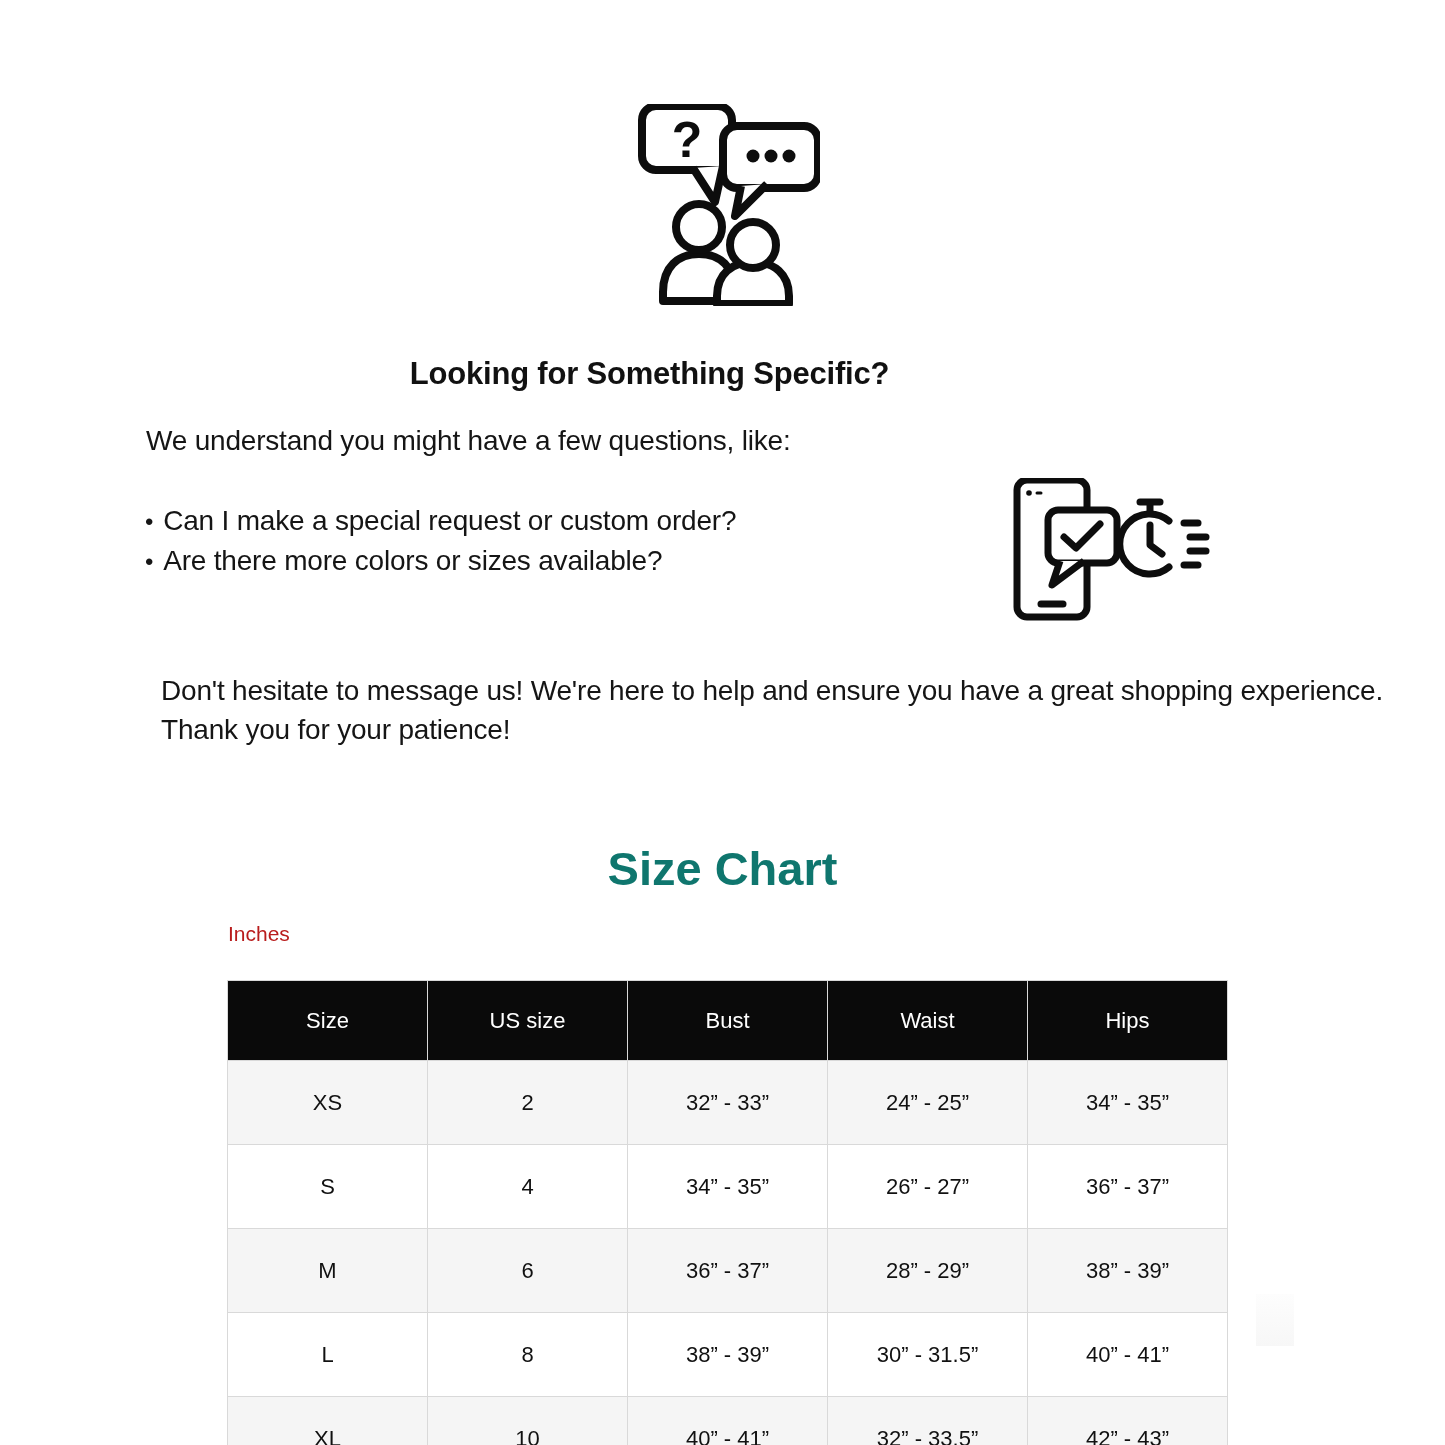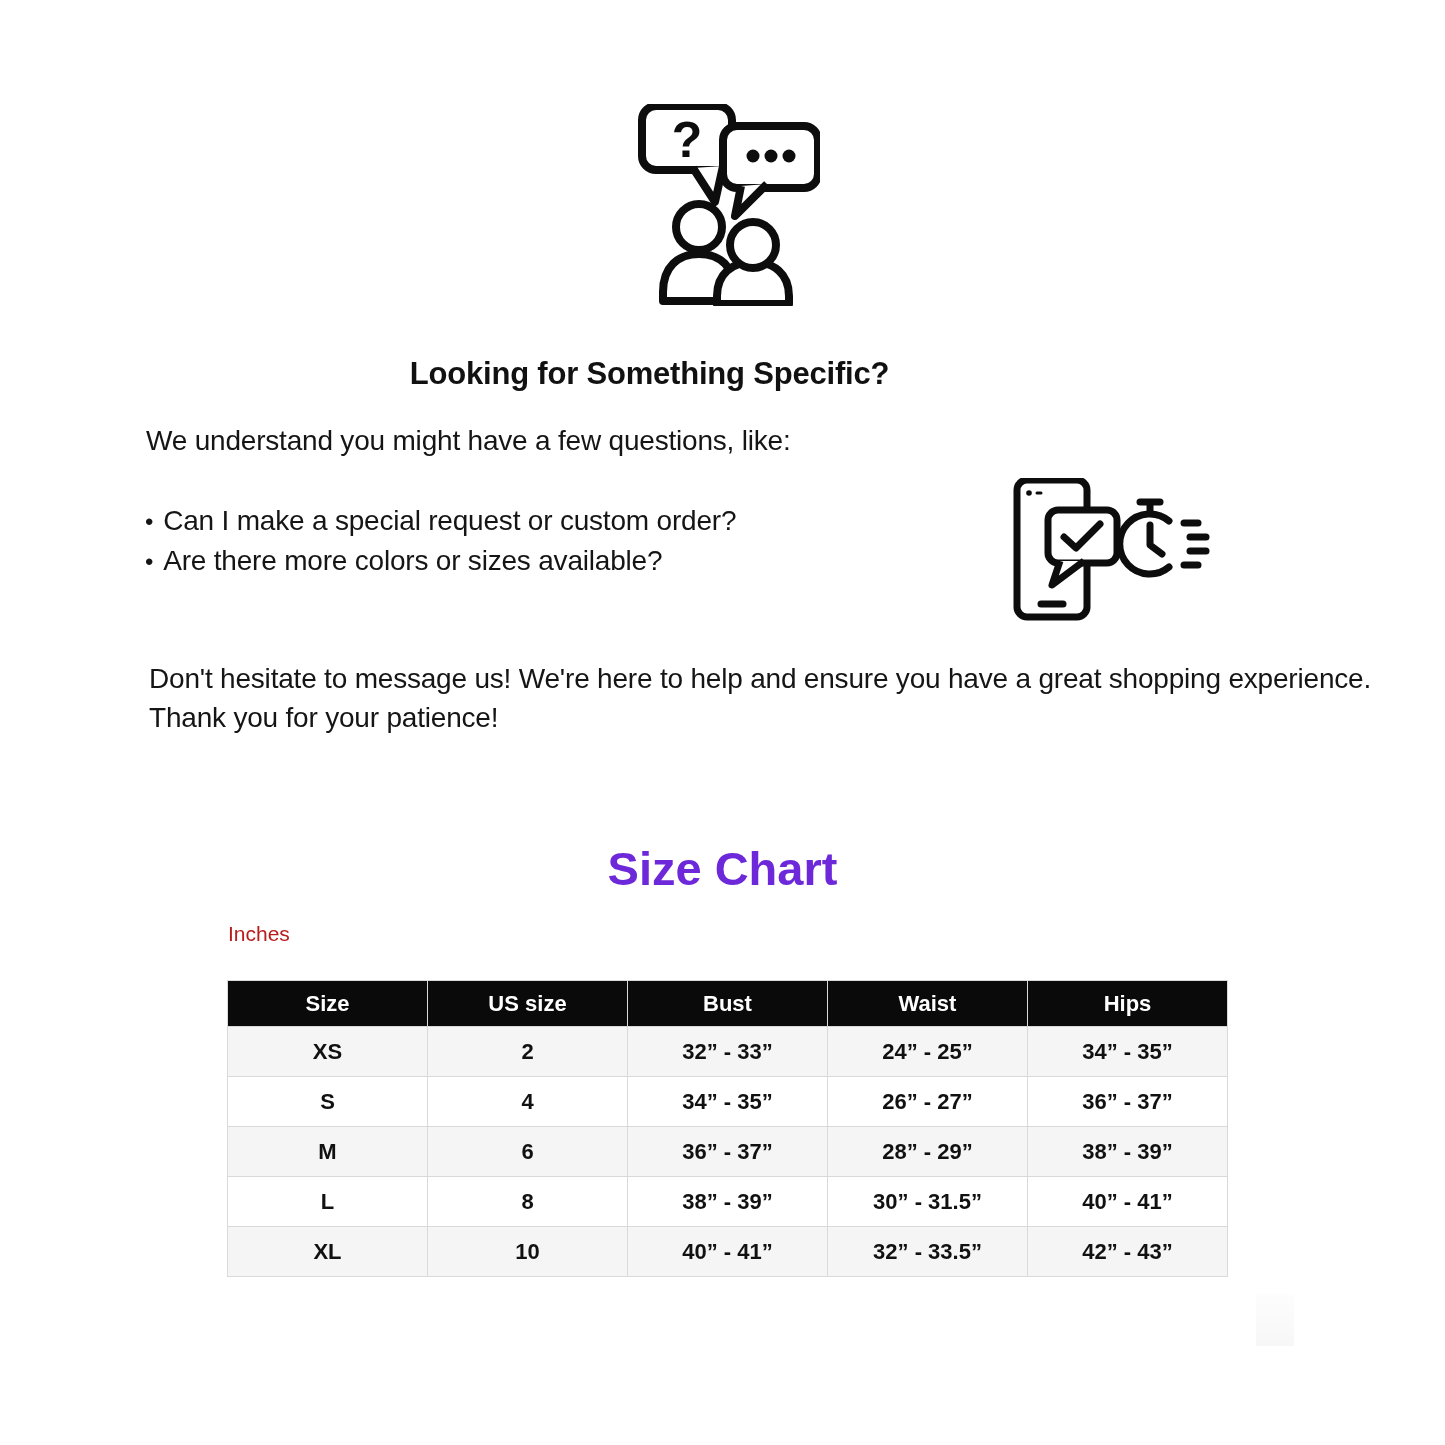--- a/index.html
+++ b/index.html
@@ -48,31 +48,31 @@
 
   .reply-icon { position: absolute; left: 1012px; top: 478px; }
 
   .outro {
     position: absolute;
     left: 145px; top: 655px;
     max-width: 1250px;
     font-size: 28px;
     letter-spacing: -0.2px;
     line-height: 39px;
-    margin: 4px;
+    margin: 16px;
   }
 
   .chart-title {
     position: absolute;
     left: 0; top: 841px;
     width: 1445px;
     text-align: center;
     font-size: 47px;
     font-weight: 700;
-    color: #6d28d9;
+    color: #0f766e;
     margin: 0;
   }
 
   .unit-label {
     position: absolute;
     left: 228px; top: 922px;
     font-size: 21px;
     color: #b91c1c;
   }
 
@@ -82,22 +82,22 @@
     width: 1001px;
     border-collapse: collapse;
     table-layout: fixed;
     font-size: 22px;
     color: #111111;
   }
   table.size-table th, table.size-table td {
     border: 1px solid #d9d9d9;
     text-align: center;
     vertical-align: middle;
-    font-weight: 700;
-    padding: 0;
+    font-weight: 400;
+    padding: 17px;
   }
   table.size-table th {
     background: #0a0a0a;
     color: #ffffff;
     height: 45px;
   }
   table.size-table td { height: 49px; }
   table.size-table tbody tr:nth-child(odd)  td { background: #f5f5f5; }
   table.size-table tbody tr:nth-child(even) td { background: #ffffff; }
 

